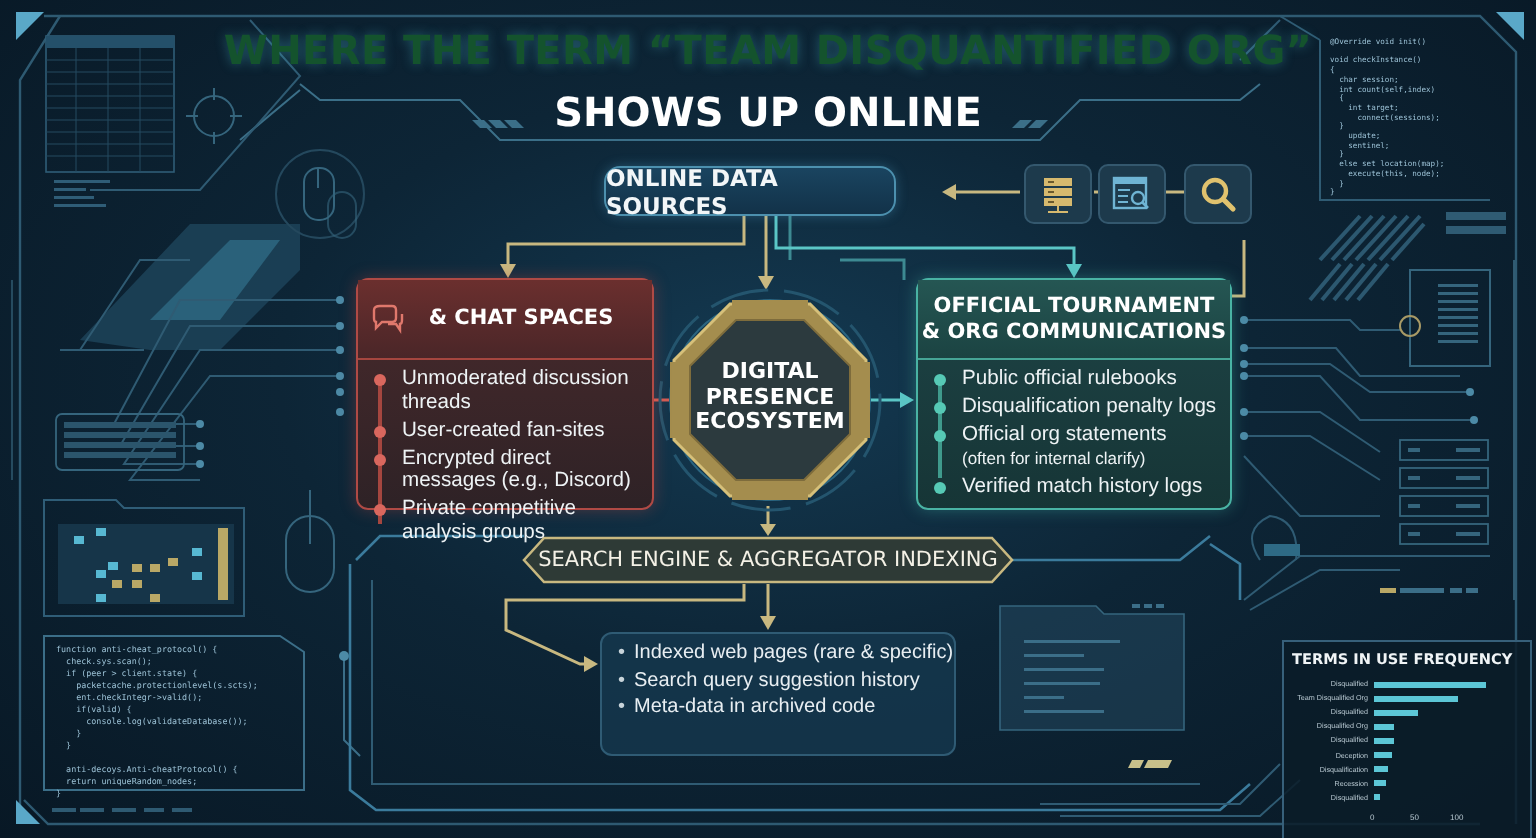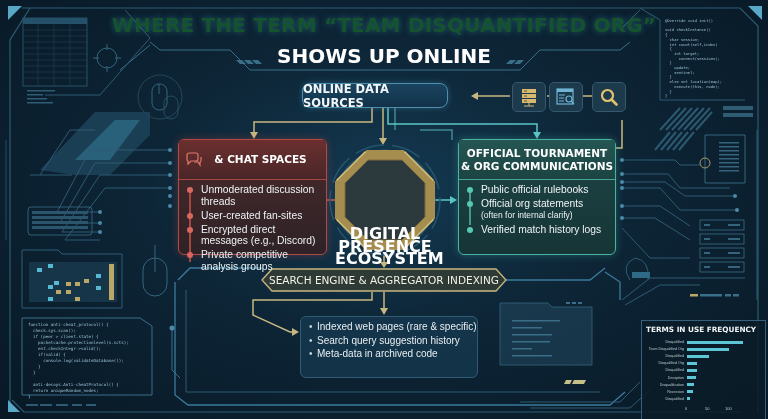--- a/index.html
+++ b/index.html
@@ -74,21 +74,21 @@
   .card-red ul.blist li::before { background: #d9675e; }
   .card-teal ul.blist li::before { background: #56c9b5; }
   ul.blist::before {
     content: ""; position: absolute; left: 10px; top: 8px; bottom: 10px; width: 1.5px;
   }
   .card-red ul.blist::before { background: #a5463f; }
   .card-teal ul.blist::before { background: #3f9a8c; }
 
   .hub-label {
     left: 335px; top: 180px; width: 100px; text-align: center;
-    font-family: "DejaVu Sans", sans-serif; font-weight: bold; font-size: 16px; line-height: 12.5px; color: #fff; margin-top: 48px;
+    font-family: "DejaVu Sans", sans-serif; font-weight: bold; font-size: 11px; line-height: 12.5px; color: #fff;
   }
 
   .index-pill {
     left: 262px; top: 268px; width: 244px; height: 24px;
     display: flex; align-items: center; justify-content: center;
     font-family: "DejaVu Sans", sans-serif; font-weight: normal; font-size: 10.5px; color: #f4f1e6;
   }
 
   .index-box {
     left: 300px; top: 316px; width: 178px; height: 62px;
@@ -547,20 +547,21 @@
 
 <div class="abs card-teal">
   <div class="hdr">
     <span>
       <span style="display:block">OFFICIAL TOURNAMENT</span>
       <span style="display:block">&amp; ORG COMMUNICATIONS</span>
     </span>
   </div>
   <ul class="blist">
     <li>Public official rulebooks</li>
+    <li>Disqualification penalty logs</li>
     <li style="margin-bottom:0">Official org statements</li>
     <li class="note" style="font-size:8.5px;margin-bottom:2.5px;">(often for internal clarify)</li>
     <li>Verified match history logs</li>
   </ul>
 </div>
 <style>
   .card-teal ul.blist li.note::before { display: none; }
 </style>
 
 <div class="abs index-pill">

